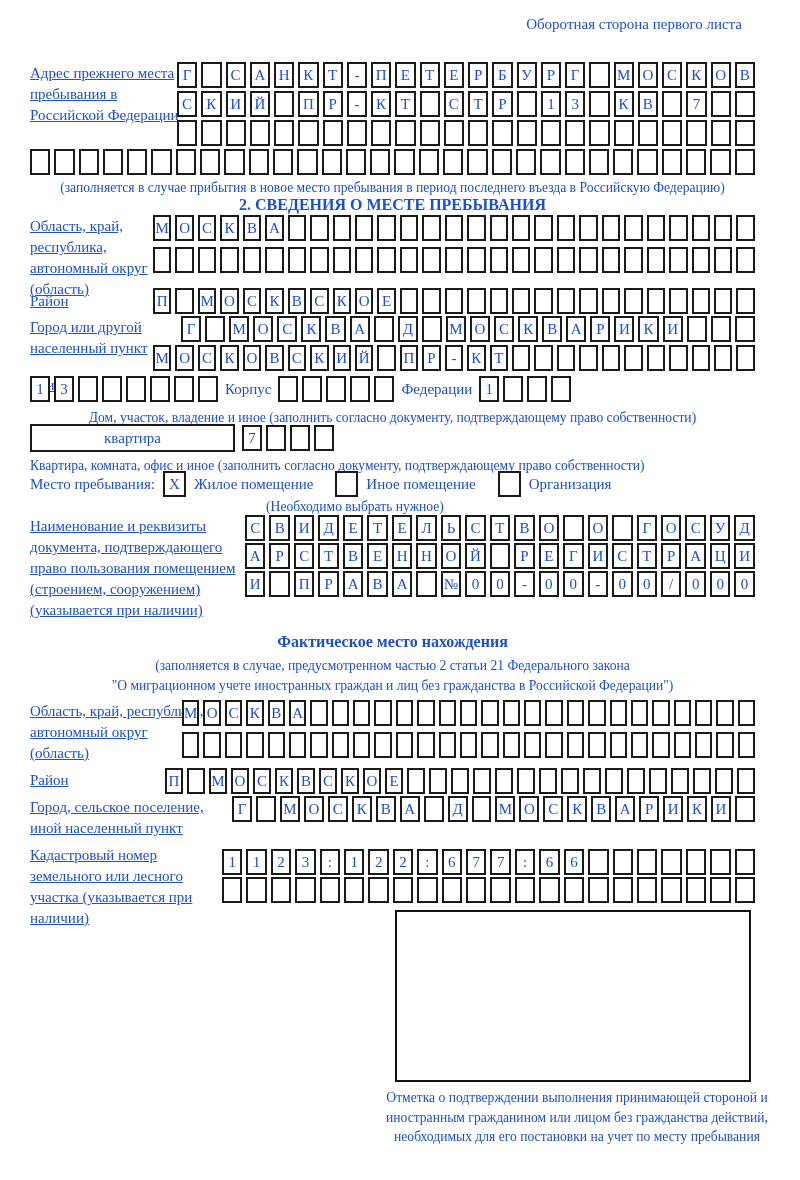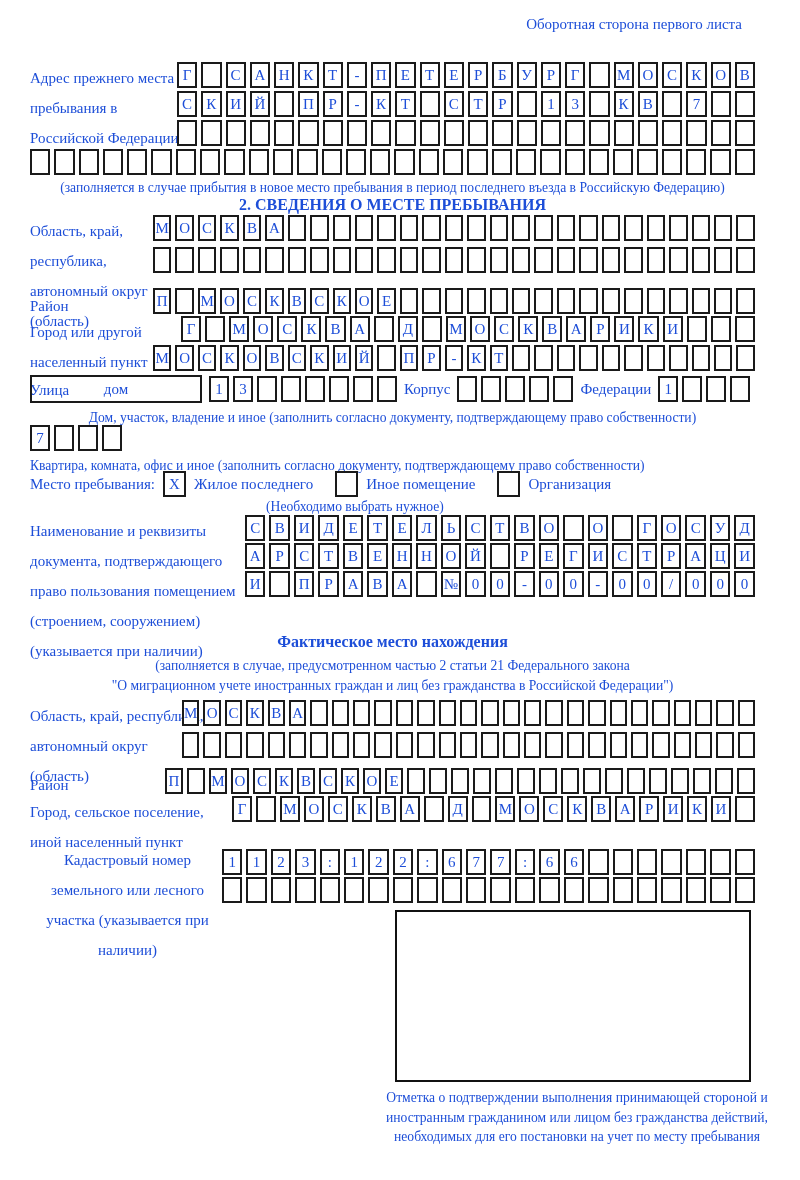--- a/index.html
+++ b/index.html
@@ -1,19 +1,19 @@
 <!DOCTYPE html>
 <html lang="ru"><head>
 <meta charset="utf-8">
 <style>
   html,body{margin:0;padding:0;background:#fff;}
   .page{position:relative;width:800px;height:1180px;background:#fff;overflow:hidden;
         font-family:"Liberation Serif","DejaVu Serif",serif;color:#1d4ed8;}
   .abs{position:absolute;box-sizing:border-box;}
-  .lbl{font-size:15px;line-height:30px;}
+  .lbl{font-size:15px;line-height:21px;text-decoration:underline;}
   .cap{font-size:13.6px;line-height:19px;}
   .center{text-align:center;}
   .title{font-size:16px;font-weight:bold;text-align:center;}
   .note-r{font-size:15px;}
   .crow{display:flex;gap:4px;height:26px;}
   .crow .cell{flex:1 1 0;border:2px solid #1a1a1a;box-sizing:border-box;background:#fff;
               display:flex;align-items:center;justify-content:center;font-size:15px;}
   .crow.fx{display:inline-flex;height:26px;flex:none;}
   .crow.fx .cell{flex:none;width:20px;}
   .wbox{border:2px solid #1a1a1a;height:28px;box-sizing:border-box;flex:none;
@@ -291,21 +291,20 @@
       <span class="cell">&nbsp;</span>
       <span class="cell">&nbsp;</span>
       <span class="cell">&nbsp;</span>
       <span class="cell">&nbsp;</span>
       <span class="cell">&nbsp;</span>
       <span class="cell">&nbsp;</span>
       <span class="cell">&nbsp;</span>
     </div>
 
   <div class="abs hrow" style="left:30px;top:375px;width:725px;">
-    <div class="wbox" style="width:172px;">дом</div>
     <div class="crow fx">
         <span class="cell">1</span>
         <span class="cell">3</span>
         <span class="cell">&nbsp;</span>
         <span class="cell">&nbsp;</span>
         <span class="cell">&nbsp;</span>
         <span class="cell">&nbsp;</span>
         <span class="cell">&nbsp;</span>
         <span class="cell">&nbsp;</span>
       </div>
@@ -321,33 +320,34 @@
     <div class="crow fx">
         <span class="cell">1</span>
         <span class="cell">&nbsp;</span>
         <span class="cell">&nbsp;</span>
         <span class="cell">&nbsp;</span>
       </div>
   </div>
   <div class="abs cap" style="left:30px;top:408px;width:725px;text-align:center;">Дом, участок, владение и иное (заполнить согласно документу, подтверждающему право собственности)</div>
 
   <div class="abs hrow" style="left:30px;top:424px;width:725px;">
+    <div class="wbox" style="width:205px;">квартира</div>
     <div class="crow fx">
         <span class="cell">7</span>
         <span class="cell">&nbsp;</span>
         <span class="cell">&nbsp;</span>
         <span class="cell">&nbsp;</span>
       </div>
   </div>
   <div class="abs cap" style="left:30px;top:456px;width:725px;">Квартира, комната, офис и иное (заполнить согласно документу, подтверждающему право собственности)</div>
 
   <div class="abs hrow" style="left:30px;top:470px;width:725px;gap:8px;">
     <span class="inl">Место пребывания:</span>
     <span class="checkbox">X</span>
-    <span class="inl">Жилое последнего</span>
+    <span class="inl">Жилое помещение</span>
     <span class="checkbox gap-l"></span>
     <span class="inl">Иное помещение</span>
     <span class="checkbox gap-l"></span>
     <span class="inl" style="margin-left:0;">Организация</span>
   </div>
   <div class="abs cap center" style="left:140px;top:497px;width:430px;">(Необходимо выбрать нужное)</div>
 
   <div class="abs lbl" style="left:30px;top:516px;width:218px;">Наименование и реквизиты документа, подтверждающего право пользования помещением (строением, сооружением) (указывается при наличии)</div>
   <div class="abs crow" style="left:245px;top:515px;width:510px;">
       <span class="cell">С</span>
@@ -533,21 +533,21 @@
       <span class="cell">К</span>
       <span class="cell">В</span>
       <span class="cell">А</span>
       <span class="cell">Р</span>
       <span class="cell">И</span>
       <span class="cell">К</span>
       <span class="cell">И</span>
       <span class="cell">&nbsp;</span>
     </div>
 
-  <div class="abs lbl" style="left:30px;top:845px;width:195px;text-align:center;">Кадастровый номер земельного или лесного участка (указывается при наличии)</div>
+  <div class="abs lbl" style="left:30px;top:845px;width:195px;">Кадастровый номер земельного или лесного участка (указывается при наличии)</div>
   <div class="abs crow" style="left:222px;top:849px;width:533px;">
       <span class="cell">1</span>
       <span class="cell">1</span>
       <span class="cell">2</span>
       <span class="cell">3</span>
       <span class="cell">:</span>
       <span class="cell">1</span>
       <span class="cell">2</span>
       <span class="cell">2</span>
       <span class="cell">:</span>

